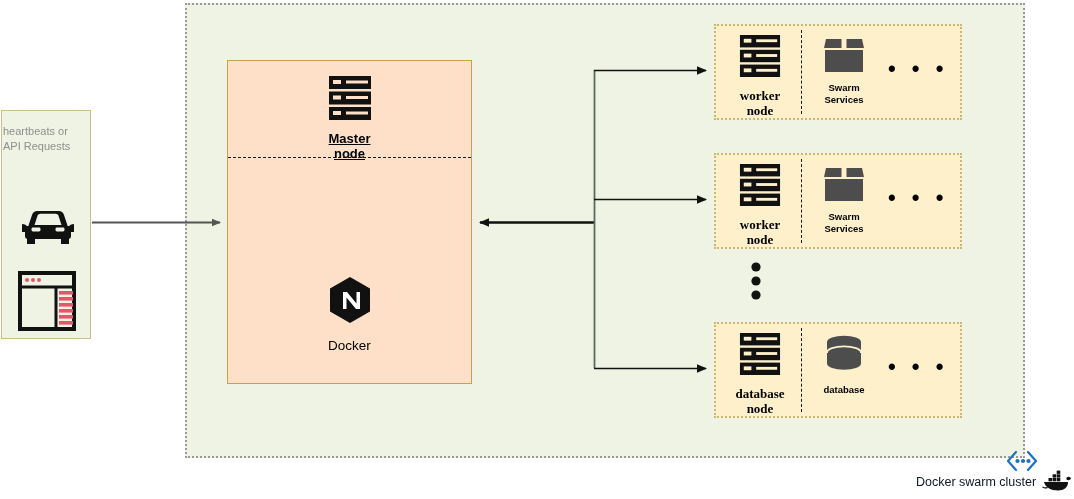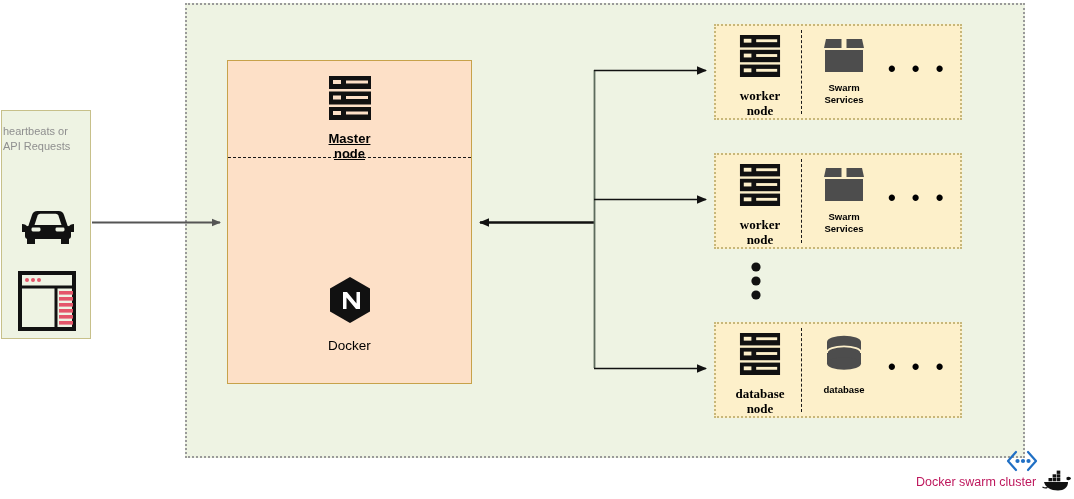--- a/index.html
+++ b/index.html
@@ -177,21 +177,21 @@
     height: 499px;
     pointer-events: none;
   }
 
   
   #cluster-footer-label {
     position: absolute;
     left: 916px;
     top: 475px;
     font-size: 12.5px;
-    color: #be185d;
+    color: #0f172a;
     white-space: nowrap;
   }
   #cluster-chevron-icon {
     position: absolute;
     left: 1004px;
     top: 449px;
     width: 36px;
     height: 24px;
   }
   #docker-whale-icon {

